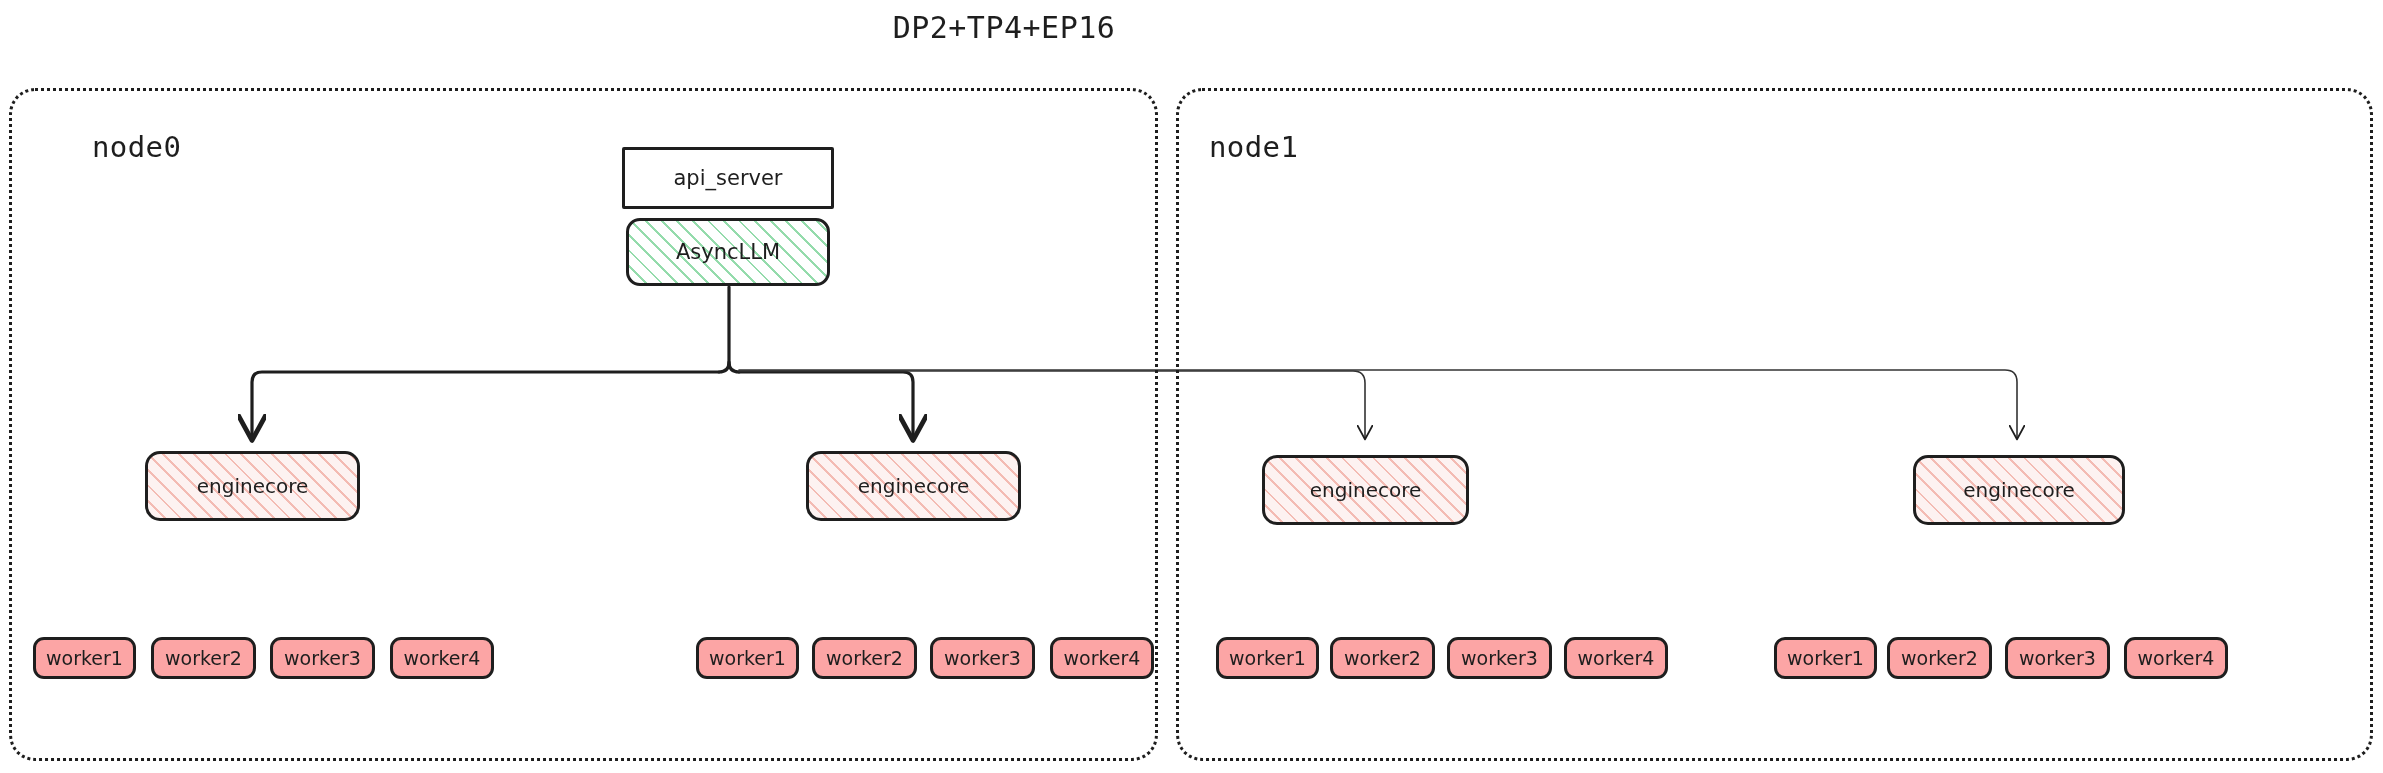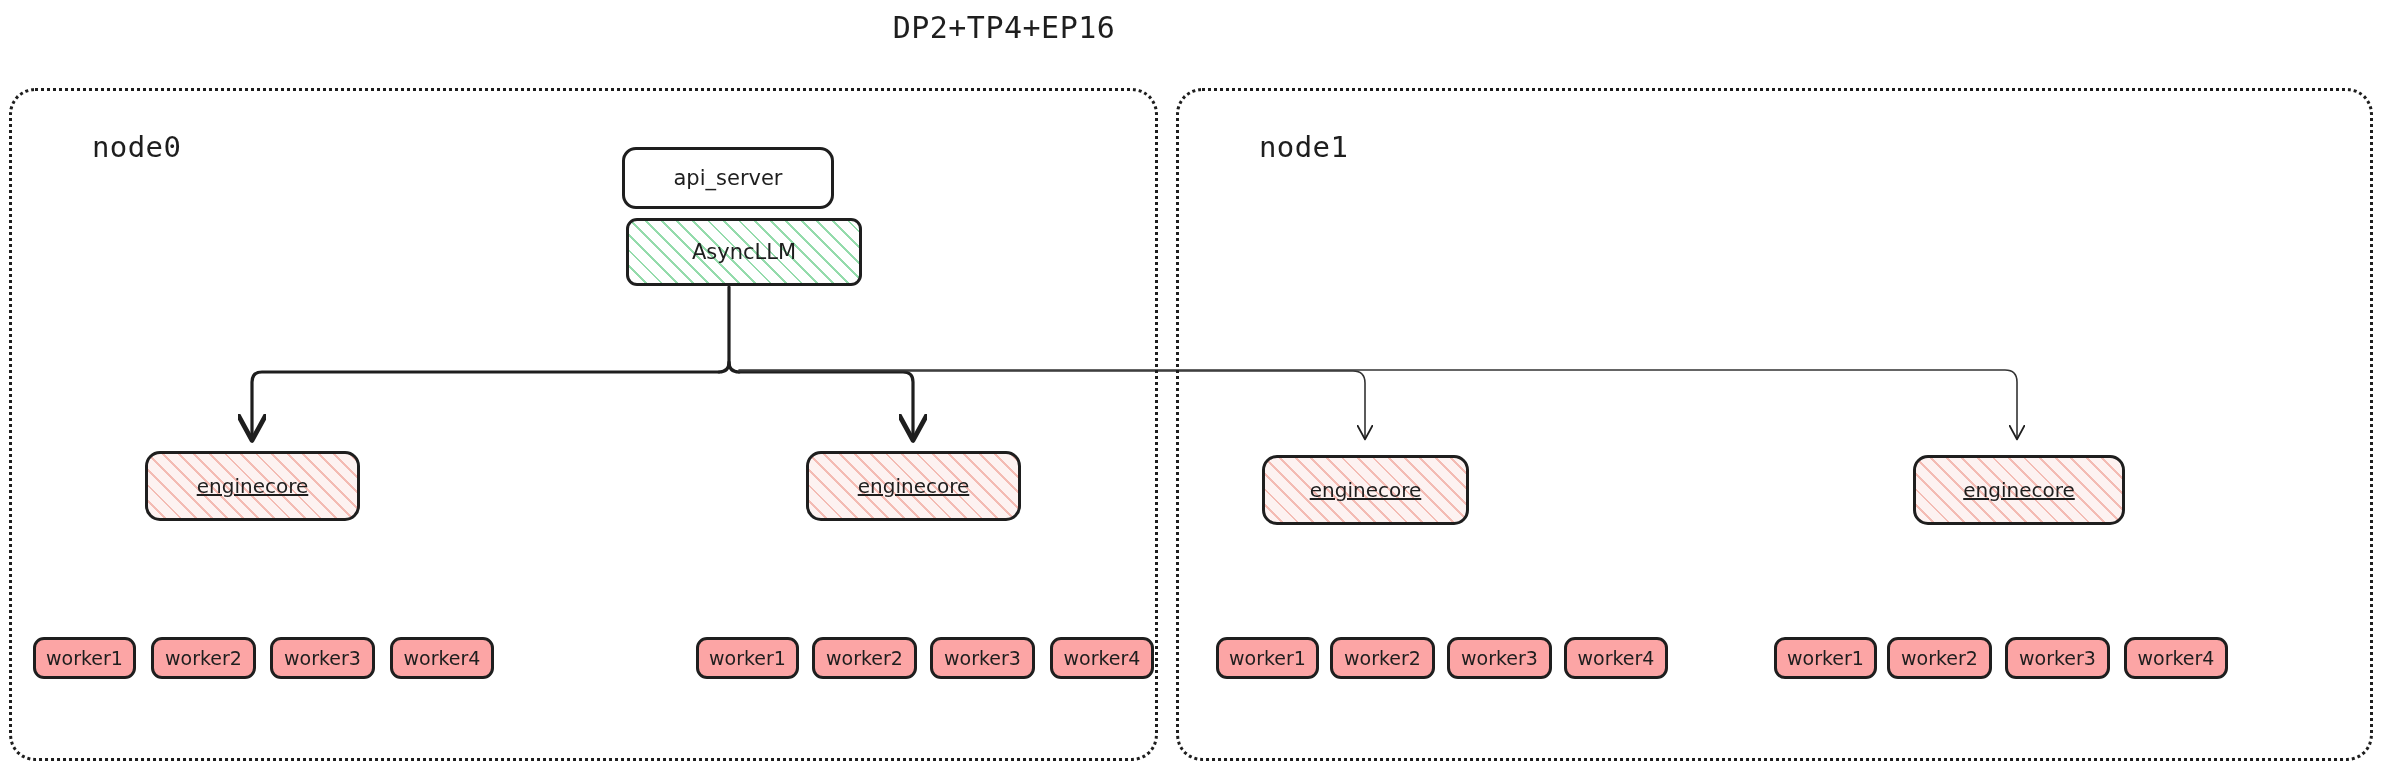--- a/index.html
+++ b/index.html
@@ -72,21 +72,21 @@
     font-size: 20px;
     color: #1e1e1e;
     background: #ffffff;
     white-space: nowrap;
     overflow: hidden;
   }
   .rbox span { position: relative; z-index: 2; }
 
   
   .box-api {
-    border-radius: 14px;
+    border-radius: 2px;
     font-size: 21px;
   }
 
   
   .box-async {
     border-radius: 14px;
     font-size: 21px;
     background-color: #ffffff;
     background-image: repeating-linear-gradient(
       45deg,
@@ -102,21 +102,20 @@
     border-radius: 15px;
     font-size: 20px;
     background-color: #fdf2f1;
     background-image: repeating-linear-gradient(
       45deg,
       rgba(232,120,104,0.45) 0px,
       rgba(232,120,104,0.45) 2px,
       rgba(255,255,255,0) 2px,
       rgba(255,255,255,0) 11px
     );
-    text-decoration: underline;
   }
 
   
   .box-worker {
     border-radius: 11px;
     border-width: 3px;
     font-size: 19px;
     background: #fca5a5;
   }
 </style>
@@ -146,27 +145,27 @@
 
     <path d="M 739 371 L 1353 371 Q 1365 371 1365 383 L 1365 438" fill="none" stroke="#333333" stroke-width="1.6" stroke-linecap="round" marker-end="url(#arrowThin)"></path>
 
     <path d="M 739 370 L 2005 370 Q 2017 370 2017 382 L 2017 438" fill="none" stroke="#333333" stroke-width="1.6" stroke-linecap="round" marker-end="url(#arrowThin)"></path>
   </svg>
 
   <div class="node-box" style="left:9px; top:88px; width:1149px; height:673px;"></div>
   <div class="node-label" style="left:45px; top:130px;">node0</div>
 
   <div class="node-box" style="left:1176px; top:88px; width:1197px; height:673px;"></div>
-  <div class="node-label" style="left:1212px; top:130px;">node1</div>
+  <div class="node-label" style="left:1162px; top:130px;">node1</div>
 
   <div class="rbox box-api" style="left:622px; top:147px; width:212px; height:62px;">
     <span>api_server</span>
   </div>
 
-  <div class="rbox box-async" style="left:626px; top:218px; width:236px; height:68px;border-radius:11px;">
+  <div class="rbox box-async" style="left:626px; top:218px; width:204px; height:68px;">
     <span>AsyncLLM</span>
   </div>
 
   <div class="rbox box-engine" style="left:145px; top:451px; width:215px; height:70px;">
     <span>enginecore</span>
   </div>
 
   <div class="rbox box-engine" style="left:806px; top:451px; width:215px; height:70px;">
     <span>enginecore</span>
   </div>

